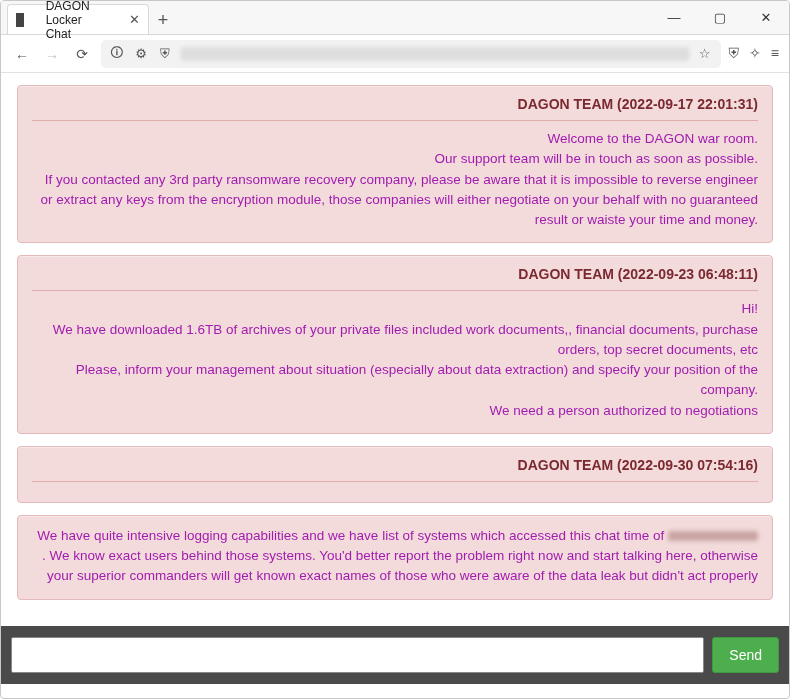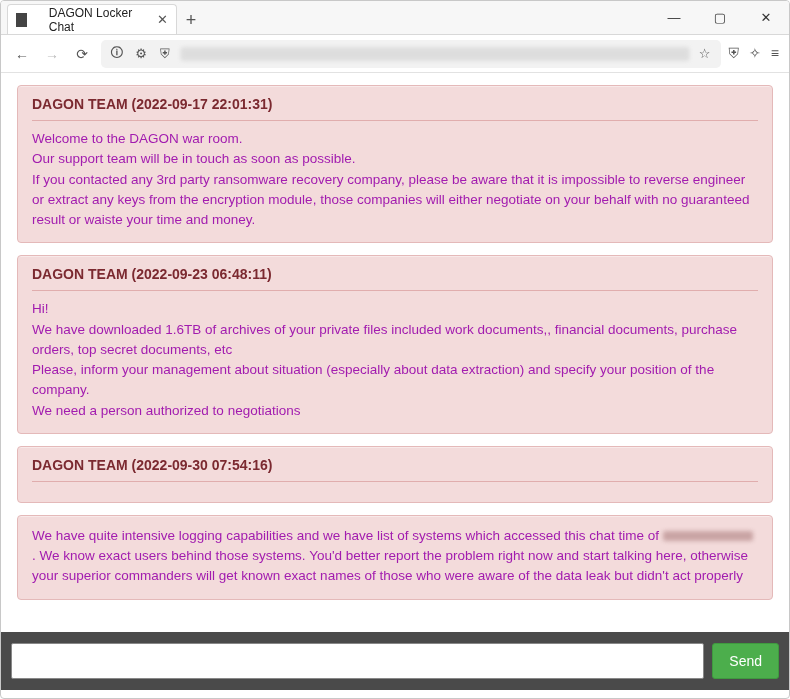--- a/index.html
+++ b/index.html
@@ -17,21 +17,21 @@
   .titlebar {
     height: 34px;
     background: #f7f7f7;
     display: flex;
     align-items: flex-end;
     padding-left: 6px;
     border-bottom: 1px solid #d8d8d8;
   }
   .tab {
     height: 30px;
-    width: 170px;
+    width: 142px;
     background: #fff;
     border: 1px solid #d8d8d8;
     border-bottom: none;
     border-top-left-radius: 4px;
     border-top-right-radius: 4px;
     display: flex;
     align-items: center;
     padding: 0 8px;
     font-size: 12px;
     color: #222;
@@ -91,20 +91,21 @@
   }
   .right-icons { display:flex; gap:10px; color:#555; }
   .right-icons span { font-size:14px; cursor:pointer; }
 
   
   .content {
     background: #fff;
     height: calc(100% - 34px - 38px - 58px);
     overflow-y: auto;
     padding: 12px 16px 18px 16px;
+    text-align: right;
   }
   .msg {
     background: #f3dbdb;
     border: 1px solid #e4b9b9;
     border-radius: 4px;
     padding: 10px 14px 12px 14px;
     margin-bottom: 12px;
     box-shadow: inset 0 1px 0 rgba(255,255,255,0.4);
   }
   .msg-header {
@@ -125,21 +126,21 @@
     width: 90px; height: 10px;
     background: #c9a4a4;
     filter: blur(2px);
     border-radius: 2px;
     vertical-align: middle;
   }
 
   
   .footer {
     position: absolute;
-    left: 0; right: 0; bottom: 8px;
+    left: 0; right: 0; bottom: 14px;
     height: 58px;
     background: #4a4a4a;
     display:flex;
     align-items:center;
     padding: 0 10px;
     gap: 8px;
   }
   .msg-input {
     flex:1;
     height: 36px;

